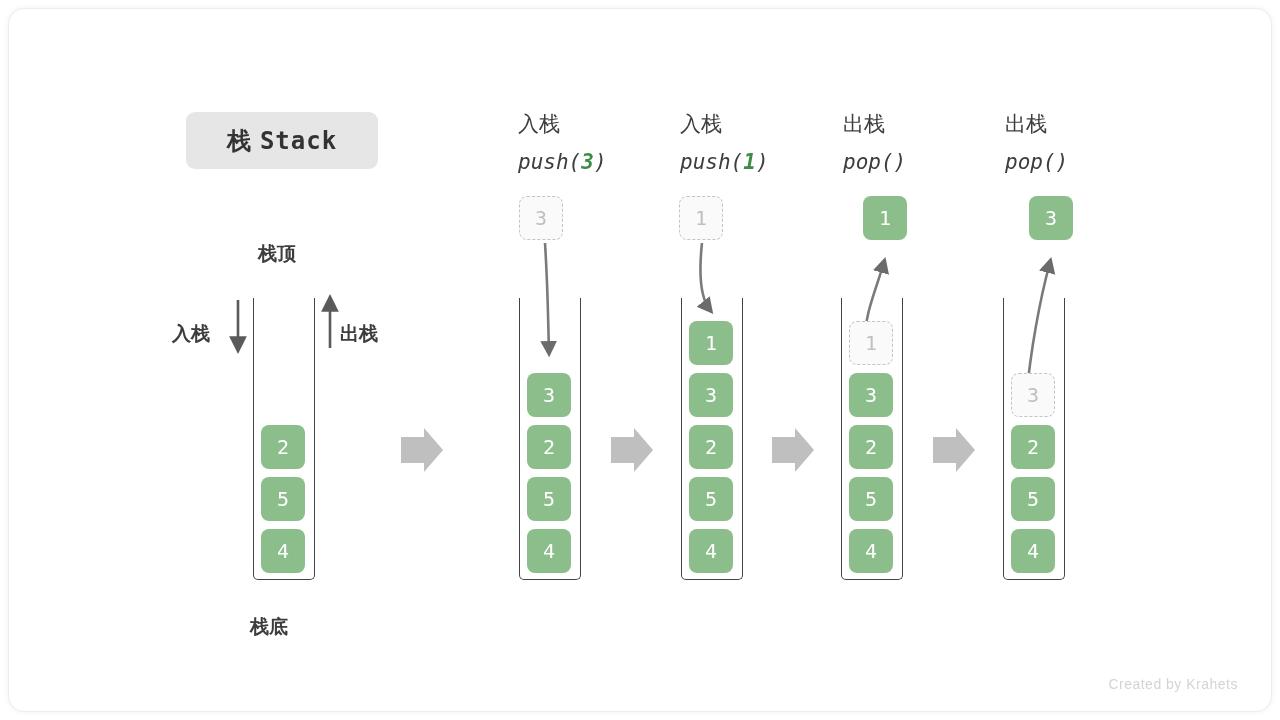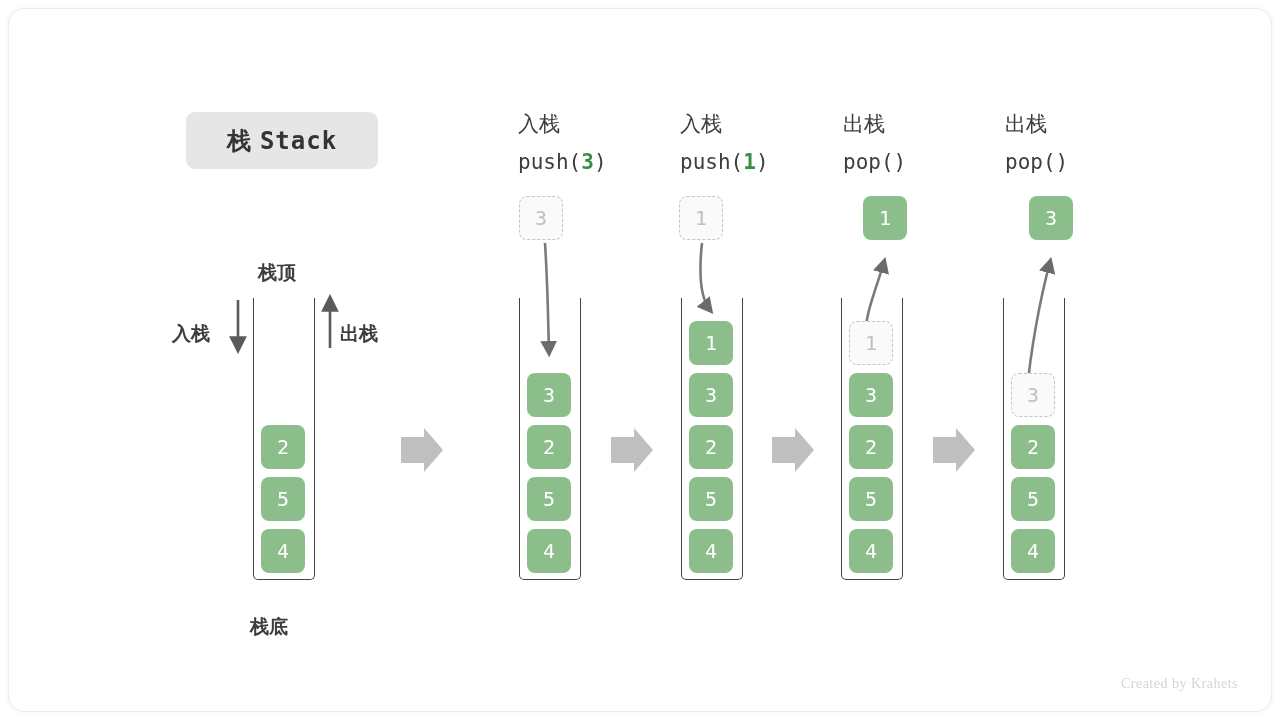--- a/index.html
+++ b/index.html
@@ -74,20 +74,21 @@
     color: #3d3d3d;
     white-space: nowrap;
     line-height: 38px;
   }
   .op-label .cn {
     font-family: "DejaVu Sans", "Liberation Sans", sans-serif;
   }
   .op-label .code {
     font-family: "DejaVu Sans Mono", "Liberation Mono", monospace;
     font-size: 21px;
+    font-style: italic;
   }
   .op-label .arg {
     color: #3c8c46;
     font-weight: bold;
   }
 
   
   .stack-box {
     position: absolute;
     border-left: 1.4px solid #444444;
@@ -117,21 +118,21 @@
   .cell.ghost {
     background: #fafafa;
     border: 1.6px dashed #c4c4c4;
     color: #c0c0c0;
   }
 
   .credit {
     position: absolute;
     right: 42px;
     bottom: 28px;
-    font-family: Liberation Serif, serif;
+    font-family: Liberation Sans, sans-serif;
     font-size: 14px;
     color: #d4d4d4;
     letter-spacing: 0.5px;
     white-space: nowrap;
   }
 </style>
 </head>
 <body>
 
 <div id="canvas">
@@ -183,21 +184,21 @@
       <path d="M611,437 L634,437 L634,428 L653,450 L634,472 L634,463 L611,463 Z" fill="#bfbfbf"></path>
     </g>
     <g>
       <path d="M772,437 L795,437 L795,428 L814,450 L795,472 L795,463 L772,463 Z" fill="#bfbfbf"></path>
     </g>
     <g>
       <path d="M933,437 L956,437 L956,428 L975,450 L956,472 L956,463 L933,463 Z" fill="#bfbfbf"></path>
     </g>
   </svg>
 
-  <div class="cn-label" style="left:258px; top:260px;">栈顶</div>
+  <div class="cn-label" style="left:258px; top:241px;">栈顶</div>
   <div class="cn-label" style="left:250px; top:614px;">栈底</div>
   <div class="cn-label" style="left:172px; top:321px;">入栈</div>
   <div class="cn-label" style="left:340px; top:321px;">出栈</div>
 
   <div class="stack-box" style="left:253px; top:298px; width:62px; height:282px;"></div>
   <div class="cell" style="left:261px; top:425px;">2</div>
   <div class="cell" style="left:261px; top:477px;">5</div>
   <div class="cell" style="left:261px; top:529px;">4</div>
 
   <div class="op-label" style="left:518px; top:105px;">

